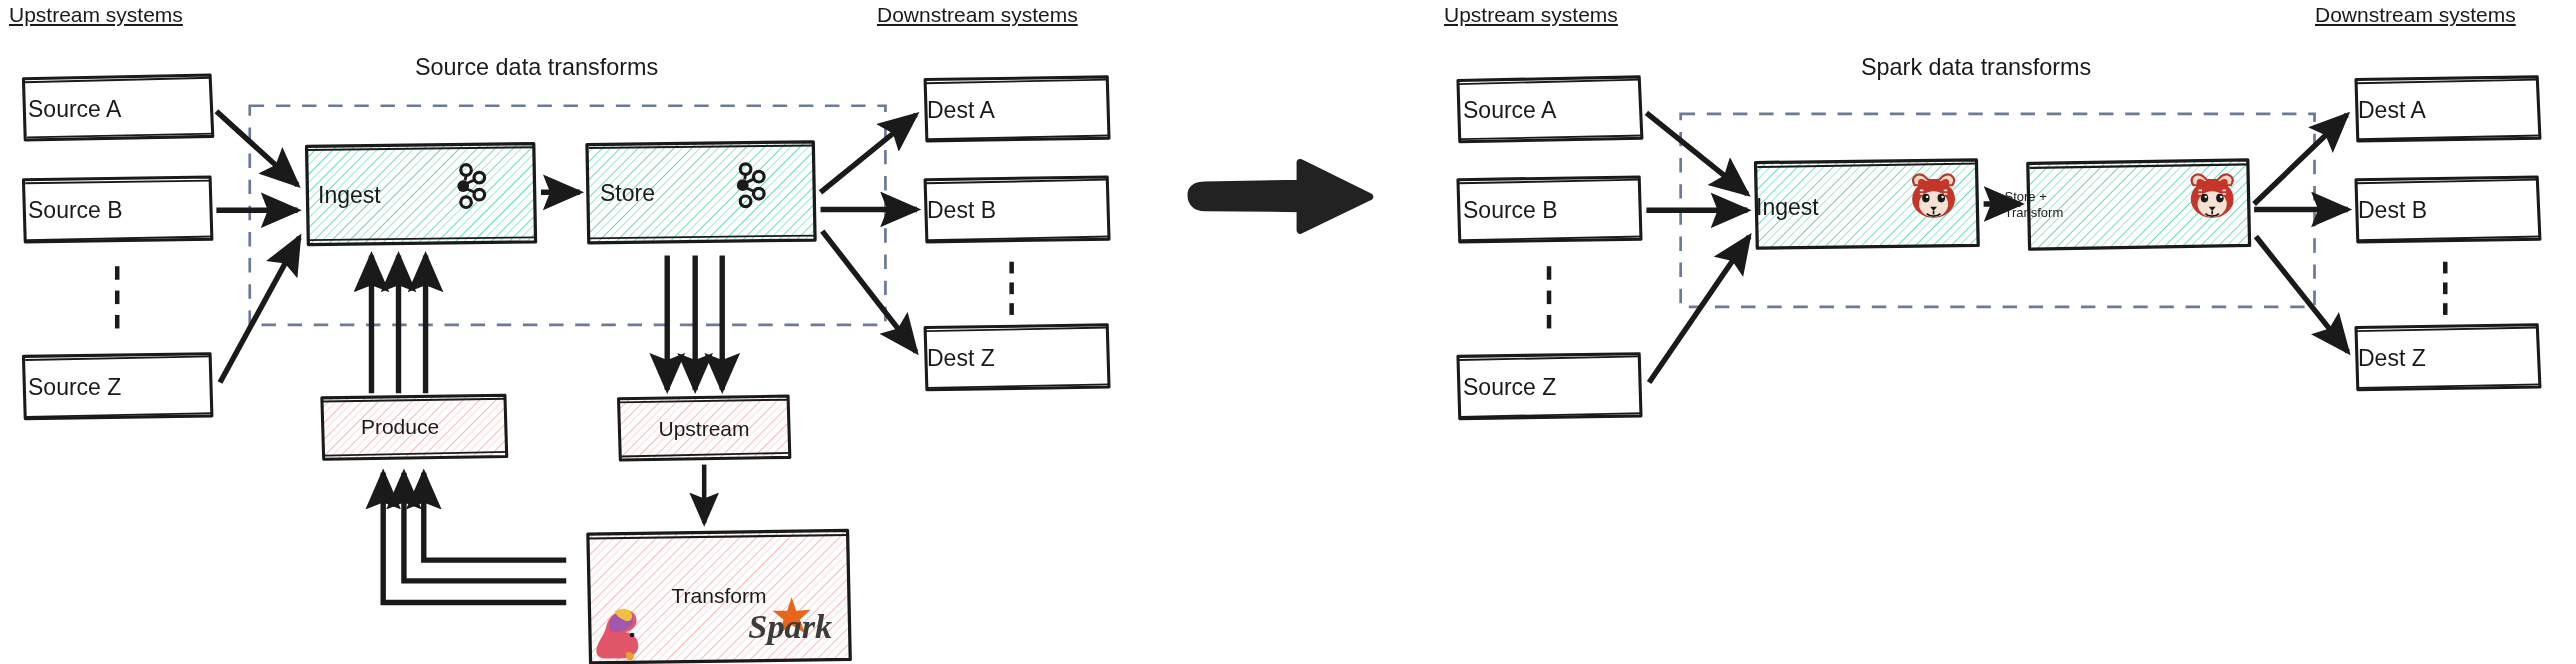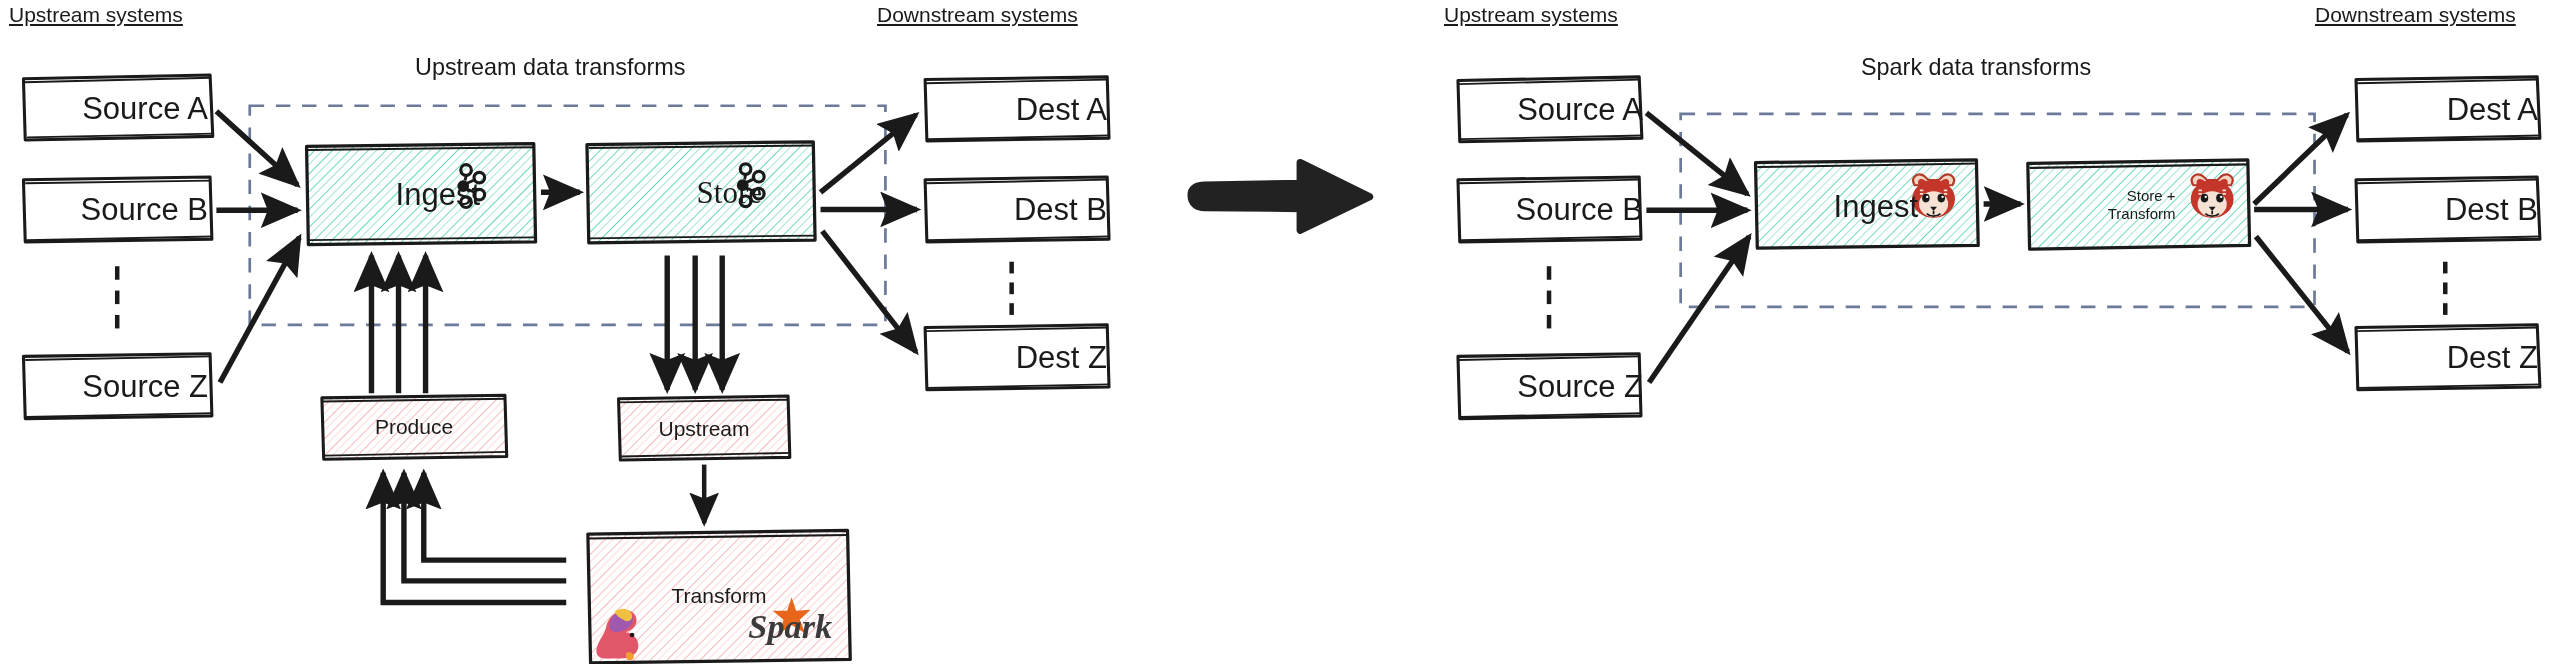--- a/index.html
+++ b/index.html
@@ -32,30 +32,30 @@
     line-height: 1.15;
   }
   .section-title {
     font-size: 21px;
     text-decoration: underline;
   }
   .panel-title {
     font-size: 23.4px;
   }
   .box-label {
-    font-size: 31px;
-    text-align: right;
+    font-size: 23px;
+    text-align: left;
   }
   .box-label-sm {
     font-size: 21px;
     text-align: center;
   }
   .box-label-two {
-    font-size: 15px;
-    text-align: right;
+    font-size: 13px;
+    text-align: left;
     line-height: 1.22;
   }
   .centered {
     transform: translate(-50%, -50%);
   }
 </style>
 </head>
 <body>
 
 <div id="stage">
@@ -353,30 +353,30 @@
       <path d="M26 41 L34 41 L30 46 Z" fill="#1a1a1a"></path>
       <path d="M30 46 L30 50" stroke="#1a1a1a" stroke-width="2"></path>
       <path d="M22 49 C26 53, 34 53, 38 49" fill="none" stroke="#1a1a1a" stroke-width="2"></path>
       <path d="M14 22 L18 22 M14 26 L18 26 M42 22 L46 22 M42 26 L46 26" stroke="#f5e2d4" stroke-width="2"></path>
     </g>
 
   </svg>
 
   <div class="lbl section-title" style="left:9px; top:2.7px;">Upstream systems</div>
   <div class="lbl section-title" style="left:877px; top:2.7px;">Downstream systems</div>
-  <div class="lbl panel-title" style="left:415px; top:54px;">Upstream data transforms</div>
+  <div class="lbl panel-title" style="left:415px; top:54px;">Source data transforms</div>
 
   <div class="lbl box-label centered" style="left:118px; top:109px; width:180px;">Source A</div>
   <div class="lbl box-label centered" style="left:118px; top:210px; width:180px;">Source B</div>
   <div class="lbl box-label centered" style="left:118px; top:387px; width:180px;">Source Z</div>
 
   <div class="lbl box-label centered" style="left:399px; top:195px; width:162px;">Ingest</div>
-  <div class="lbl box-label centered" style="left:681px; top:193px; width:162px;font-family:Liberation Serif, serif;">Store</div>
-
-  <div class="lbl box-label-sm centered" style="left:414px; top:427px; width:144px;">Produce</div>
+  <div class="lbl box-label centered" style="left:681px; top:193px; width:162px;">Store</div>
+
+  <div class="lbl box-label-sm centered" style="left:400px; top:427px; width:144px;">Produce</div>
   <div class="lbl box-label-sm centered" style="left:704px; top:429px; width:180px;">Upstream</div>
   <div class="lbl box-label-sm centered" style="left:719px; top:596px; width:198px;">Transform</div>
 
   <div class="lbl box-label centered" style="left:1017px; top:110px; width:180px;">Dest A</div>
   <div class="lbl box-label centered" style="left:1017px; top:210px; width:180px;">Dest B</div>
   <div class="lbl box-label centered" style="left:1017px; top:358px; width:180px;">Dest Z</div>
 
   <div class="lbl section-title" style="left:1444px; top:2.7px;">Upstream systems</div>
   <div class="lbl section-title" style="left:2315px; top:2.7px;">Downstream systems</div>
   <div class="lbl panel-title" style="left:1861px; top:54px;">Spark data transforms</div>

